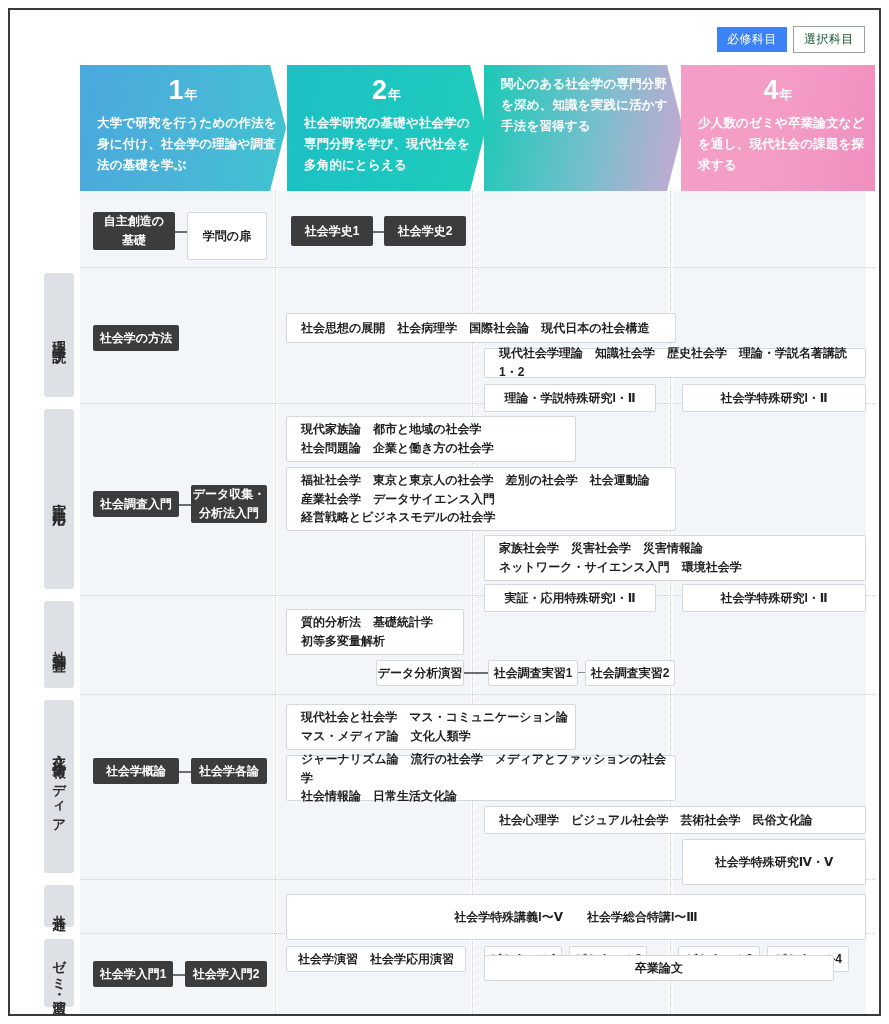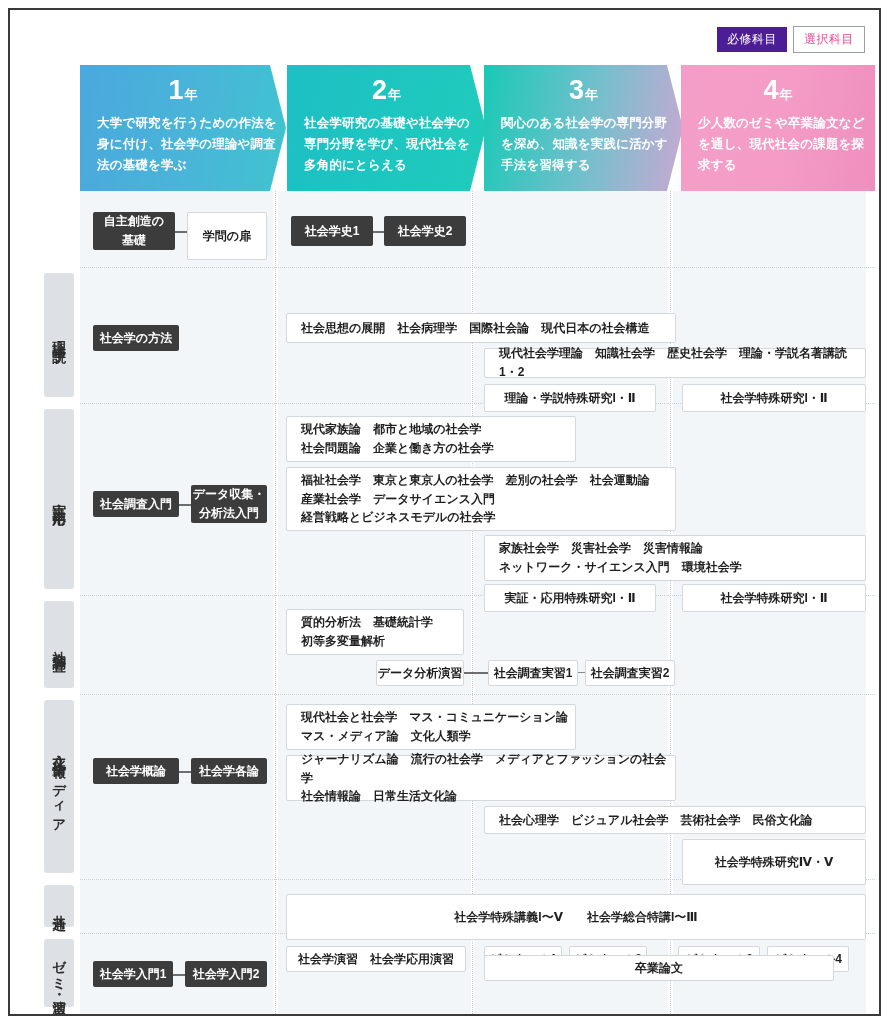--- a/index.html
+++ b/index.html
@@ -21,22 +21,22 @@
   #legend {
     position: absolute; right: 14px; top: 16px;
     display: flex; gap: 6px; align-items: center;
   }
   .legend-chip {
     font-size: 12px; line-height: 1;
     padding: 6px 10px 7px 10px;
     letter-spacing: .5px;
     white-space: nowrap;
   }
-  .legend-chip.req { background: #4c1d95; color: #ffffff; }
-  .legend-chip.ele { background: #ffffff; color: #ec4899; border: 1px solid #9aa0a6; }
+  .legend-chip.req { background: #3b82f6; color: #ffffff; }
+  .legend-chip.ele { background: #ffffff; color: #14532d; border: 1px solid #9aa0a6; }
 
   
   #years { position: absolute; left: 70px; top: 55px; width: 795px; height: 126px; }
   .year-col {
     position: absolute; top: 0; height: 126px;
     color: #ffffff; overflow: hidden;
   }
   .year-fill { position: absolute; inset: 0; }
   .y1 .year-fill { background: linear-gradient(100deg,#4aa8dd 0%, #49b5d8 55%, #3fc4cf 100%); }
   .y2 .year-fill { background: linear-gradient(100deg,#1dbfc4 0%, #1ec7bf 60%, #21cbba 100%); }
@@ -115,21 +115,20 @@
       <div class="year-num"><span>1</span><span class="suffix">年</span></div>
       <div class="year-desc">大学で研究を行うための作法を身に付け、社会学の理論や調査法の基礎を学ぶ</div>
     </div>
     <div class="year-col y2" style="left:207px;width:199px">
       <div class="year-fill"></div>
       <div class="year-num"><span>2</span><span class="suffix">年</span></div>
       <div class="year-desc">社会学研究の基礎や社会学の専門分野を学び、現代社会を多角的にとらえる</div>
     </div>
     <div class="year-col y3" style="left:404px;width:199px">
       <div class="year-fill"></div>
-      <div class="year-num"><span>3</span><span class="suffix">年</span></div>
       <div class="year-desc">関心のある社会学の専門分野を深め、知識を実践に活かす手法を習得する</div>
     </div>
     <div class="year-col y4" style="left:601px;width:194px">
       <div class="year-fill"></div>
       <div class="year-num"><span>4</span><span class="suffix">年</span></div>
       <div class="year-desc">少人数のゼミや卒業論文などを通し、現代社会の課題を探求する</div>
     </div>
   </div>
 
   <div id="body">

